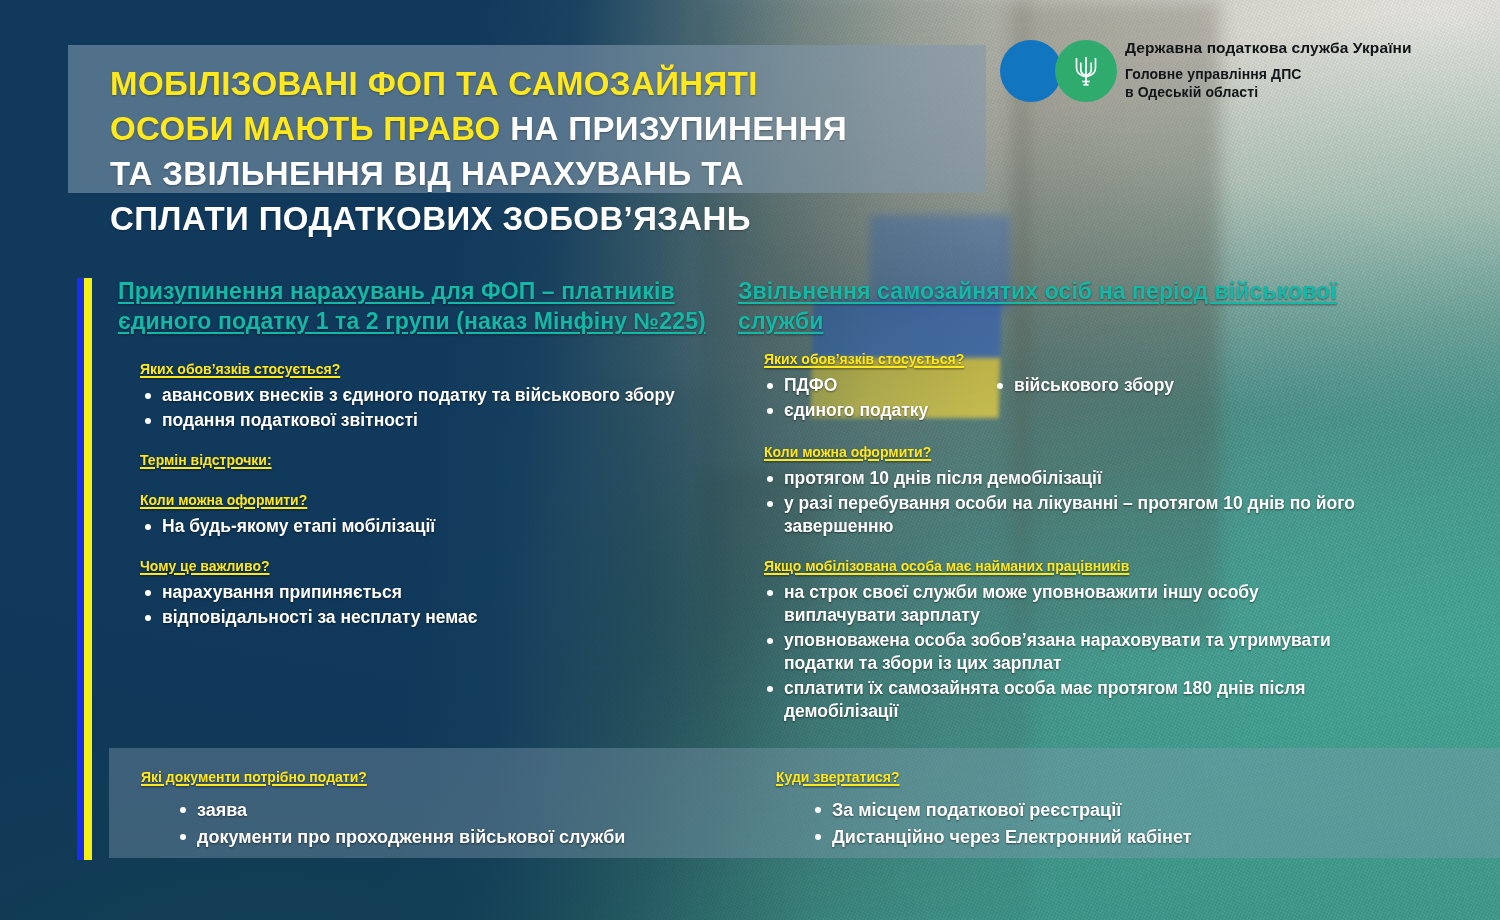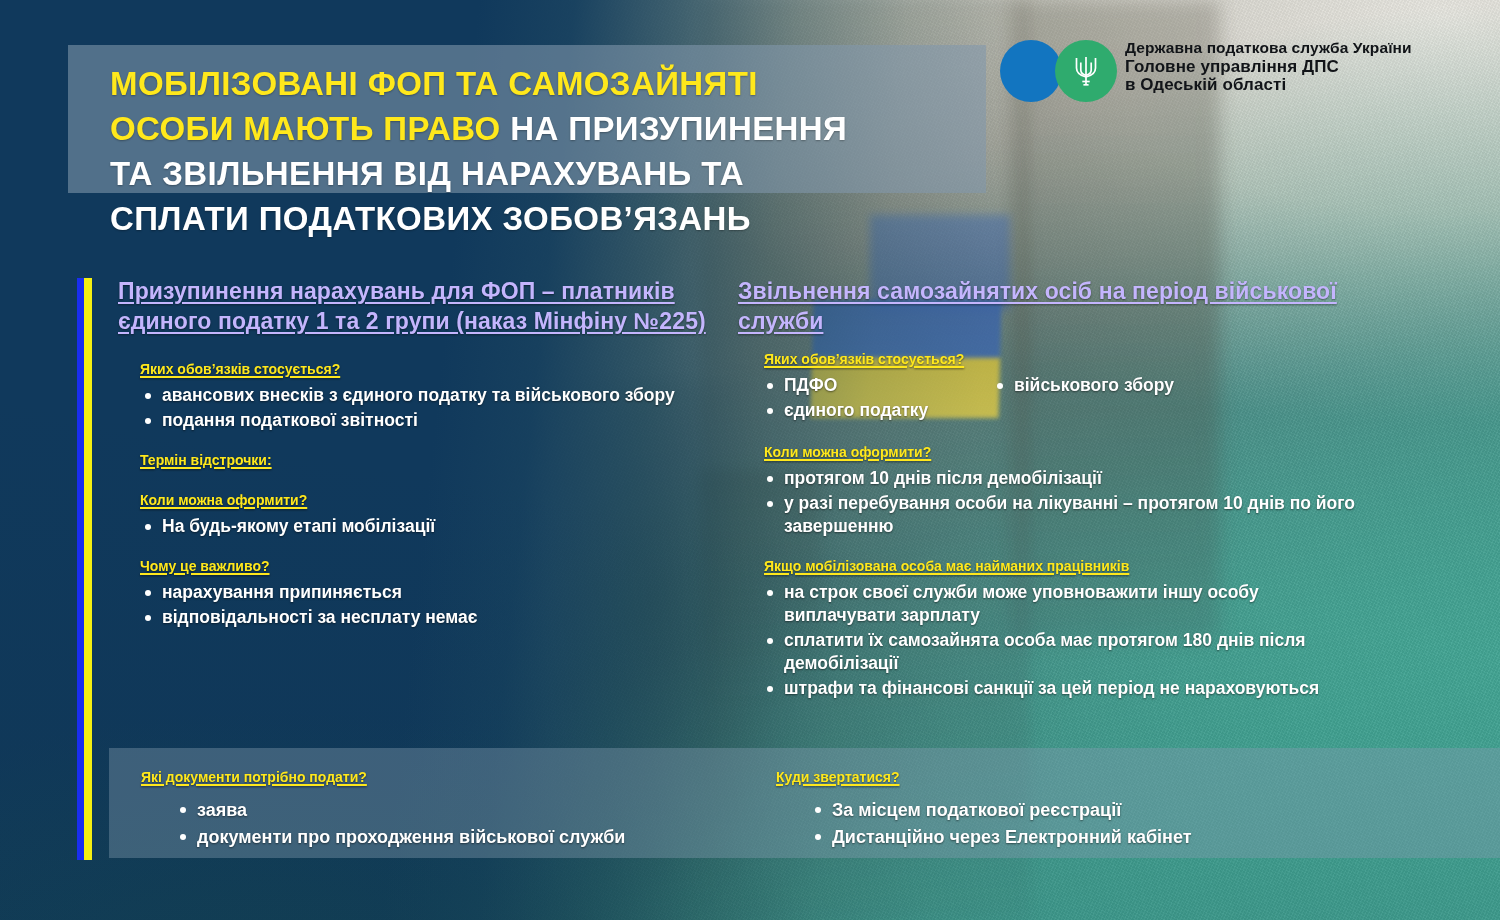--- a/index.html
+++ b/index.html
@@ -149,21 +149,22 @@
     width: 62px; height: 62px; border-radius: 50%;
     background: #2fab6e;
     display: flex; align-items: center; justify-content: center;
   }
   .logo-text { padding-top: 2px; }
   .logo-org {
     font-size: 15.5px; font-weight: 700; color: #111418;
     line-height: 20px; white-space: nowrap; letter-spacing: 0.1px;
   }
   .logo-dept {
-    font-size: 17px; font-weight: 700; color: #111418;
+    margin-top: 7px;
+    font-size: 14px; font-weight: 700; color: #111418;
     line-height: 18px; white-space: nowrap; letter-spacing: 0.1px;
   }
 
   
   .accent-bar {
     position: absolute;
     left: 77px; top: 278px;
     width: 15px; height: 582px;
     display: flex;
   }
@@ -175,21 +176,21 @@
     position: absolute;
     color: #ffffff;
   }
   .col-left  { left: 110px; top: 276px; width: 620px; }
   .col-right { left: 738px; top: 276px; width: 620px; }
 
   .col-head {
     font-size: 23px;
     font-weight: 700;
     line-height: 30px;
-    color: #c4b5fd;
+    color: #14b8a6;
     text-decoration: underline;
     text-underline-offset: 3px;
     text-decoration-thickness: 2px;
     letter-spacing: 0.1px;
     text-shadow: 0 1px 2px rgba(0,0,0,0.45);
   }
   .col-left .col-head { padding-left: 8px; }
 
   .sub-head {
     font-size: 14px;
@@ -378,22 +379,22 @@
       <ul class="bullets">
         <li>протягом 10 днів після демобілізації</li>
         <li>у разі перебування особи на лікуванні – протягом 10 днів по його завершенню</li>
       </ul>
     </div>
 
     <div class="blk">
       <div class="sub-head">Якщо мобілізована особа має найманих працівників</div>
       <ul class="bullets">
         <li>на строк своєї служби може уповноважити іншу особу виплачувати зарплату</li>
+        <li>уповноважена особа зобов’язана нараховувати та утримувати податки та збори із цих зарплат</li>
         <li>сплатити їх самозайнята особа має протягом 180 днів після демобілізації</li>
-        <li>штрафи та фінансові санкції за цей період не нараховуються</li>
       </ul>
     </div>
   </div>
 
   <div class="bottom-panel">
     <div class="bottom-inner">
       <div class="bottom-col bottom-col-left">
         <div class="sub-head">Які документи потрібно подати?</div>
         <ul class="bullets">
           <li>заява</li>

